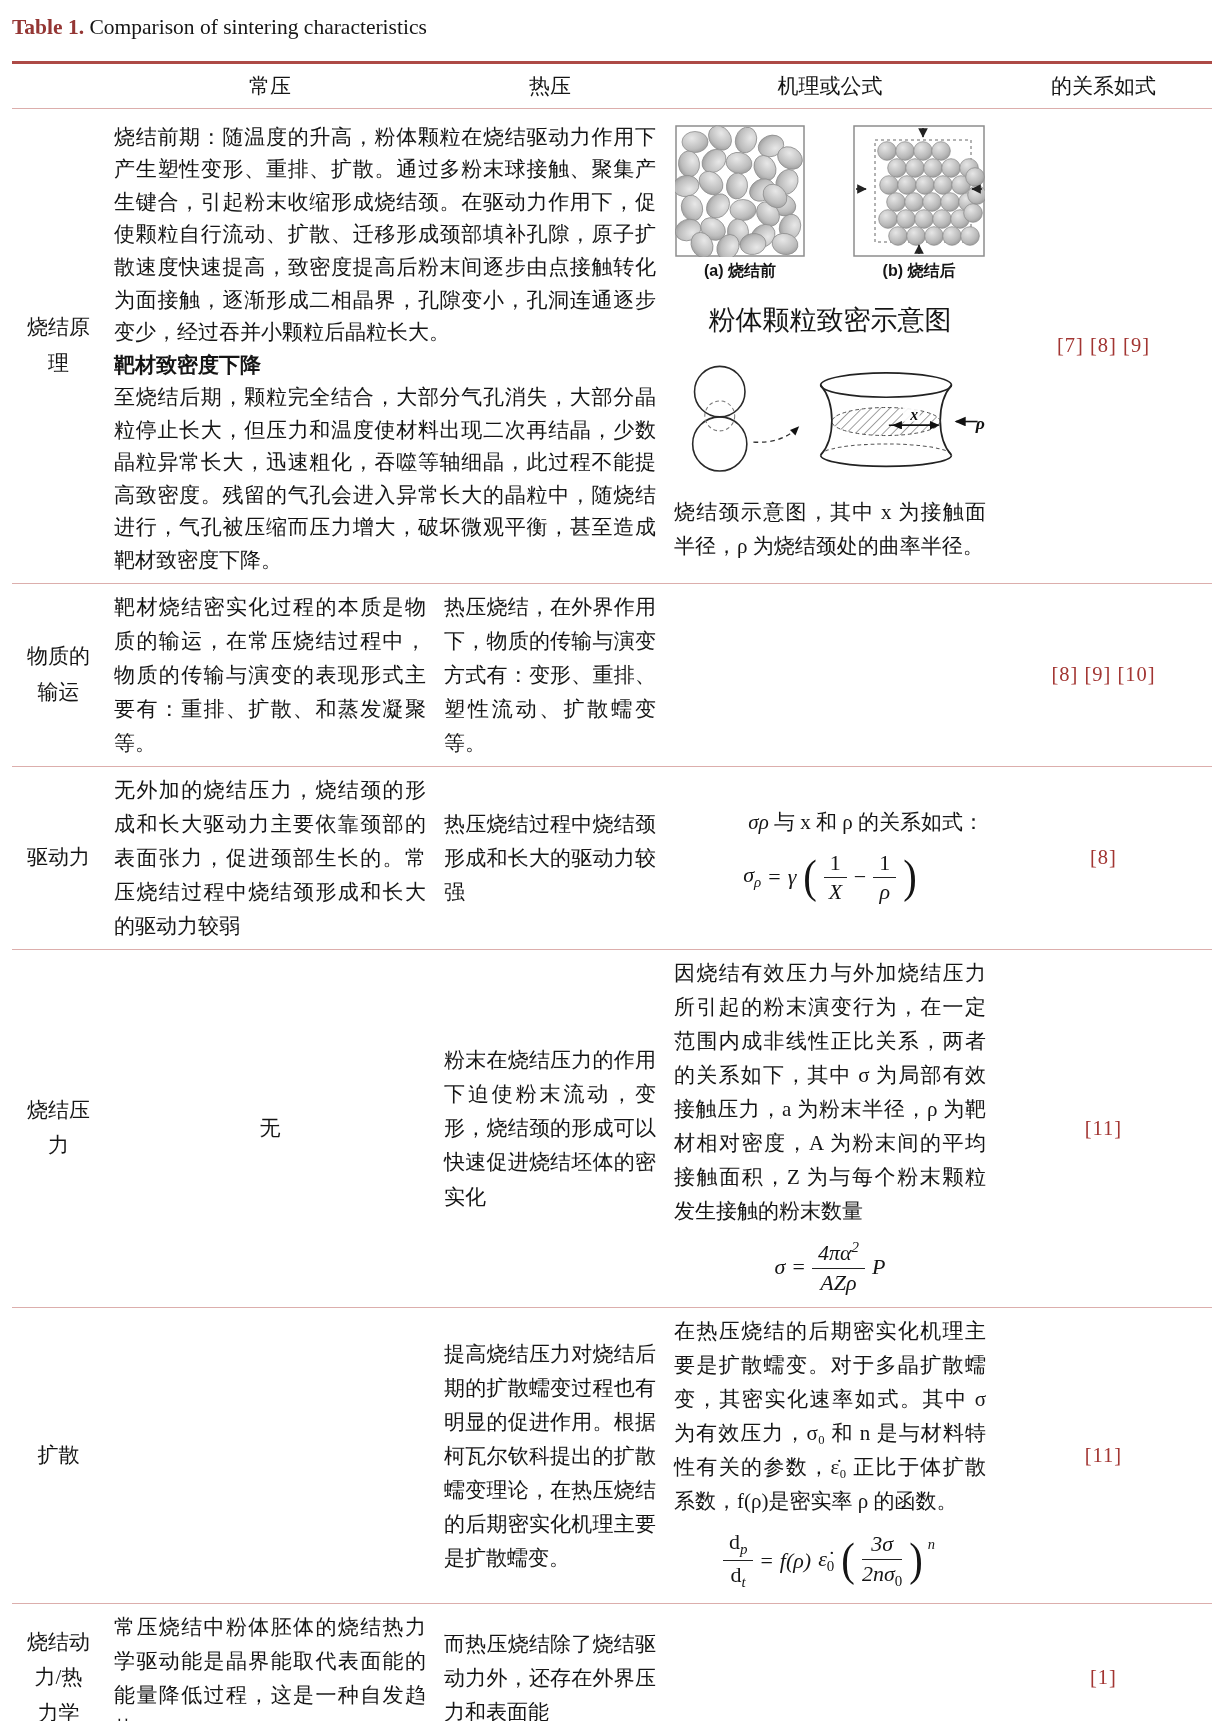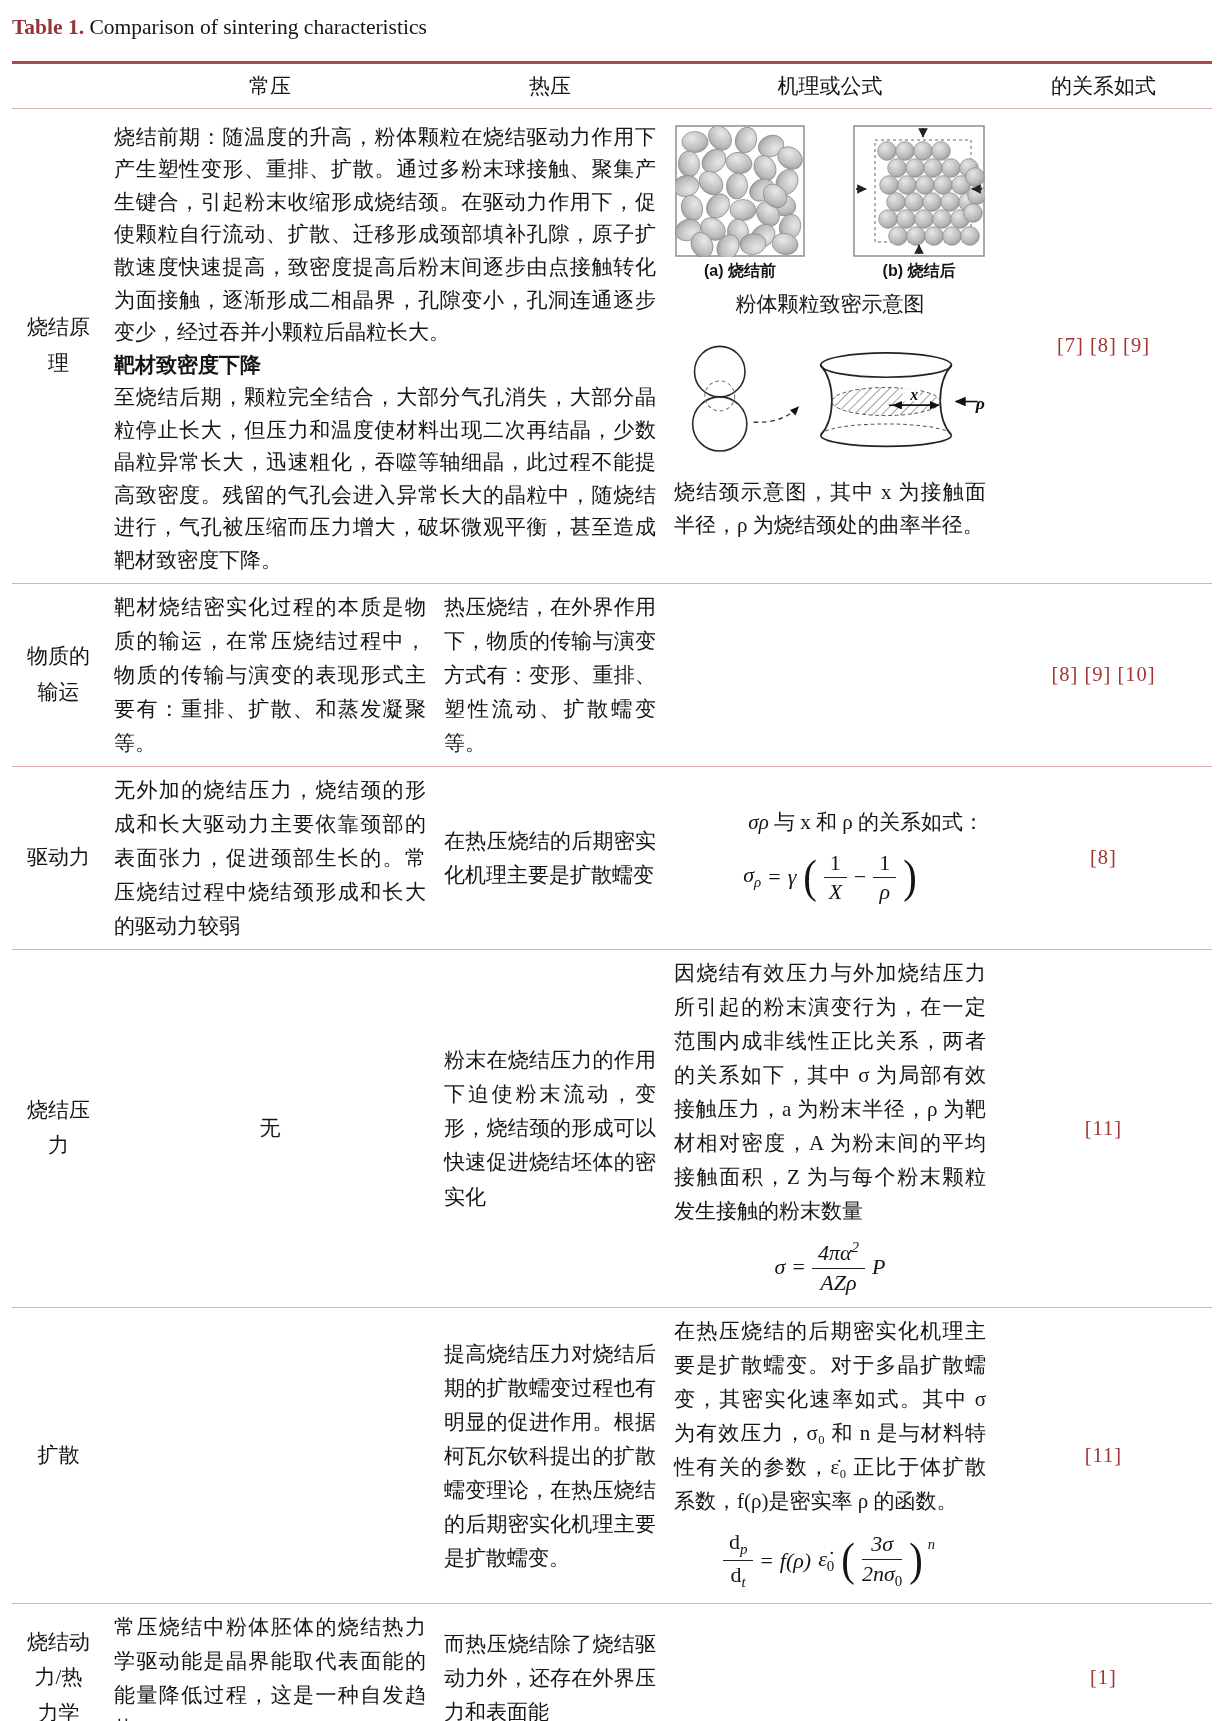--- a/index.html
+++ b/index.html
@@ -25,21 +25,21 @@
   .r4{min-height:335px;}
   .r5{min-height:290px;}
   .r6{min-height:103px;}
   .top-align{align-self:start;}
   .r1 .body{line-height:1.55;padding-top:12px;}
   .bold-line{font-weight:bold;}
   .mech-fig{padding-top:16px;display:flex;flex-direction:column;align-items:center;}
   .fig-pair{display:flex;gap:48px;justify-content:center;align-items:flex-start;}
   .subfig{display:flex;flex-direction:column;align-items:center;}
   .subfig-cap{font-family:"Liberation Sans","DejaVu Sans",sans-serif;font-weight:bold;font-size:16px;line-height:1.4;margin-top:3px;}
-  .fig-title{margin-top:8px;font-size:21px;line-height:1.4;}
+  .fig-title{margin-top:20px;font-size:27px;line-height:1.4;}
   .neck-svg{margin-top:18px;}
   .fig2-cap{margin-top:10px;text-align:justify;line-height:1.6;width:100%;}
   .formula{display:flex;align-items:center;justify-content:center;gap:7px;font-size:22px;font-style:italic;margin:10px 0 4px 0;line-height:1.2;}
   .formula .up{font-style:normal;}
   .frac{display:inline-flex;flex-direction:column;text-align:center;line-height:1.3;}
   .frac .num{border-bottom:1.5px solid #222;padding:0 6px;display:block;}
   .frac .den{display:block;}
   .bigp{font-style:normal;font-size:185%;font-weight:400;transform:scaleY(1.12);line-height:1;}
   sub{font-size:68%;}
   sup{font-size:68%;}
@@ -221,21 +221,21 @@
 输运</div>
       <div class="cell justify">靶材烧结密实化过程的本质是物质的输运，在常压烧结过程中，物质的传输与演变的表现形式主要有：重排、扩散、和蒸发凝聚等。</div>
       <div class="cell justify">热压烧结，在外界作用下，物质的传输与演变方式有：变形、重排、塑性流动、扩散蠕变等。</div>
       <div class="cell"></div>
       <div class="cell cell-ref">[8] [9] [10]</div>
     </div>
 
     <div class="trow r3">
       <div class="cell cell-label">驱动力</div>
       <div class="cell justify">无外加的烧结压力，烧结颈的形成和长大驱动力主要依靠颈部的表面张力，促进颈部生长的。常压烧结过程中烧结颈形成和长大的驱动力较弱</div>
-      <div class="cell justify">在热压烧结的后期密实化机理主要是扩散蠕变</div>
+      <div class="cell justify">热压烧结过程中烧结颈形成和长大的驱动力较强</div>
       <div class="cell">
         <div class="mech-lead"><span class="it">σρ</span><span> 与 x 和 ρ 的关系如式：</span></div>
         <div class="formula">
           <span class="nowrap"><span>σ</span><sub>ρ</sub></span>
           <span class="up">=</span>
           <span>γ</span>
           <span class="bigp">(</span>
           <span class="frac">
               <span class="num up">1</span>
               <span class="den">X</span>

